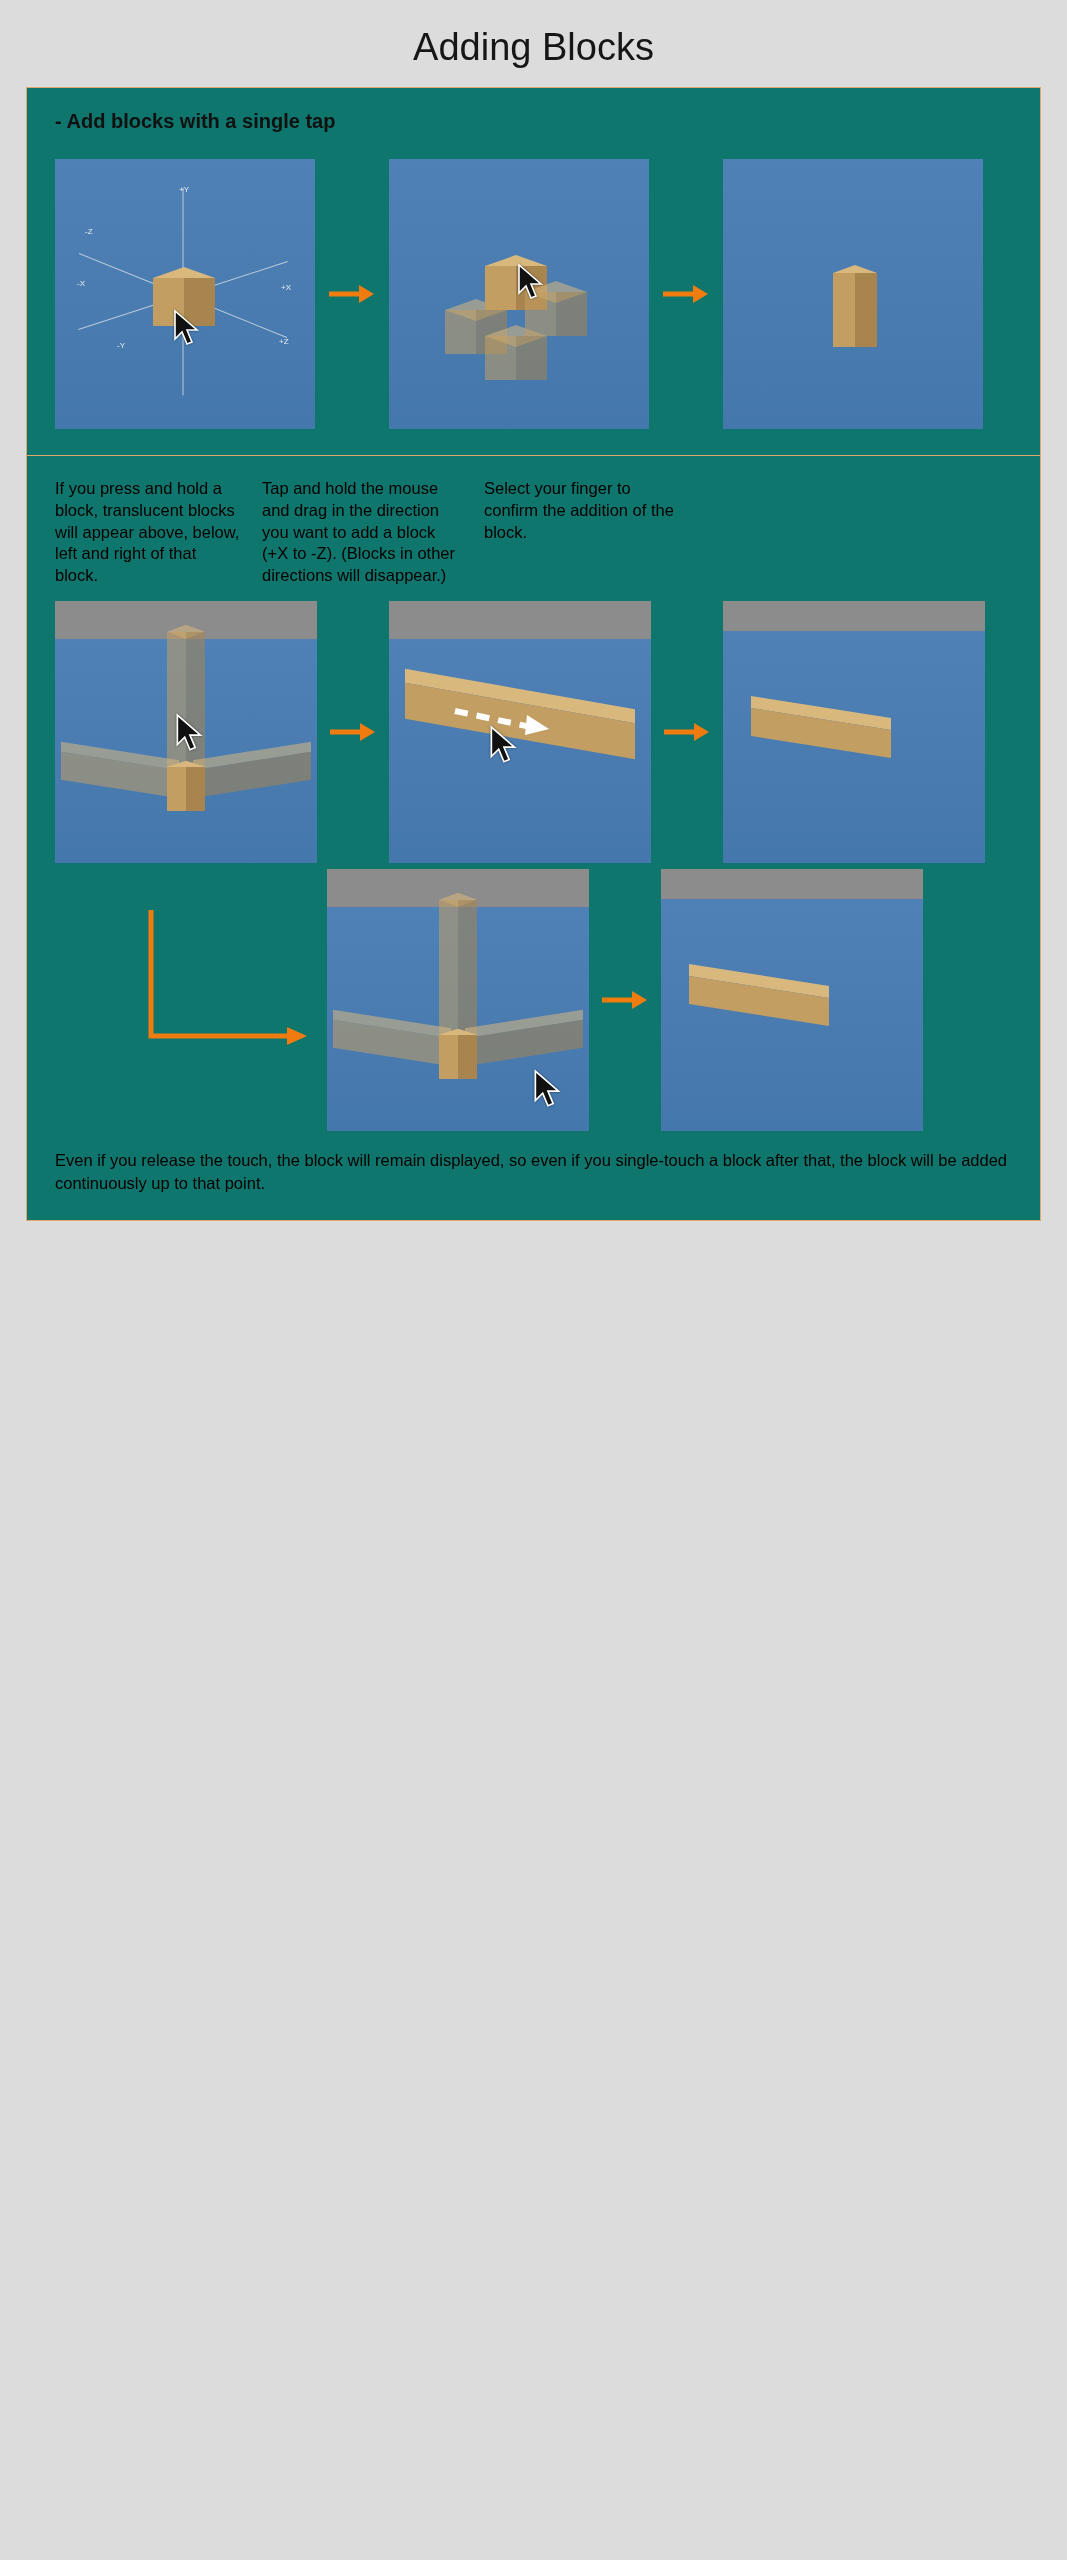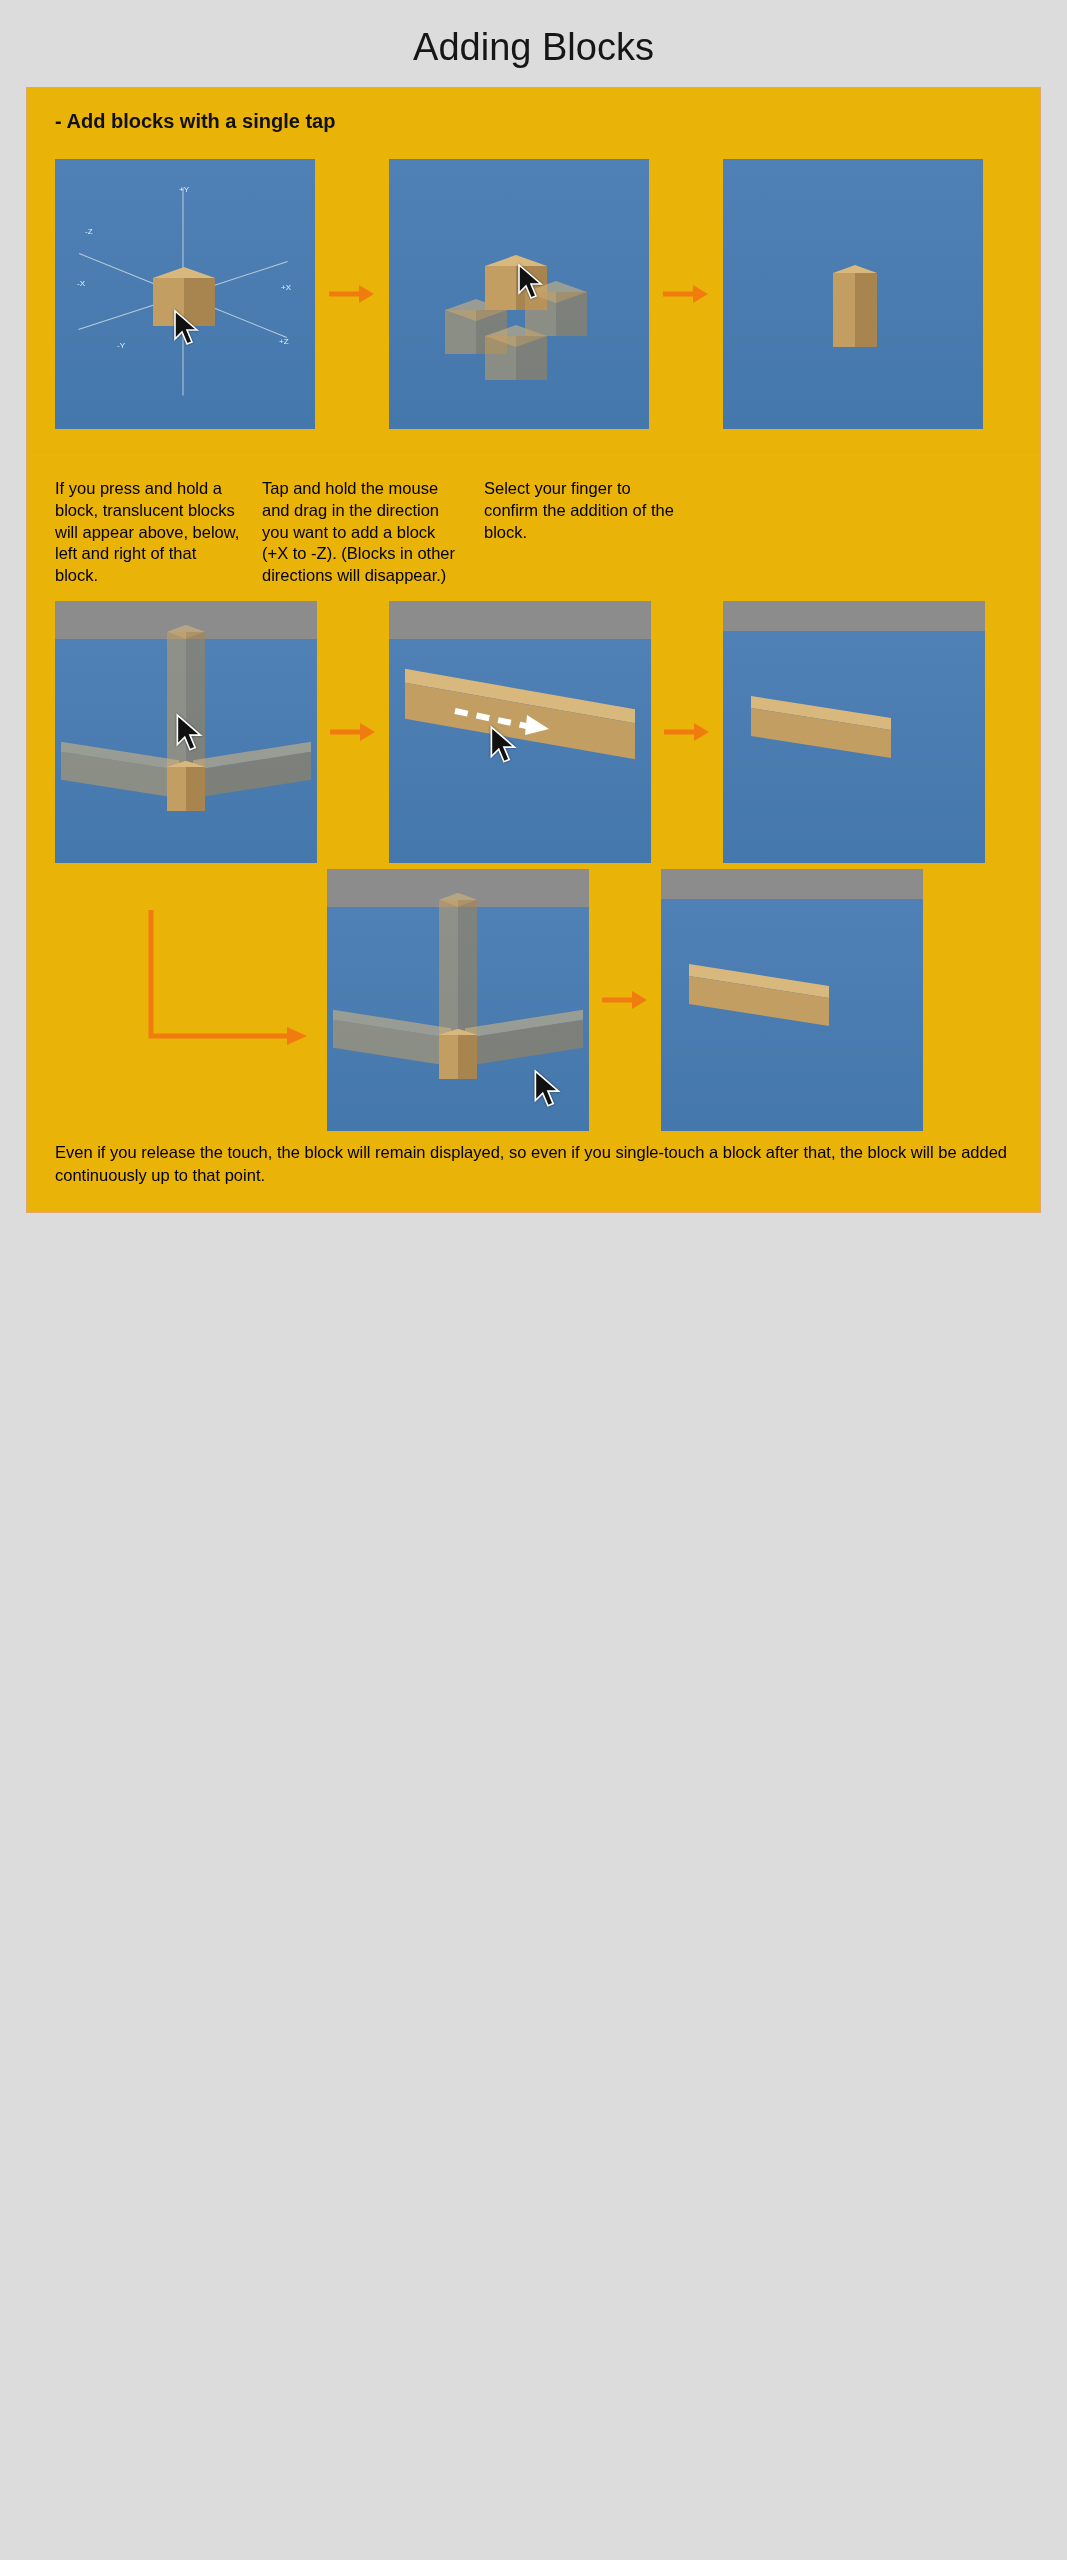--- a/index.html
+++ b/index.html
@@ -24,21 +24,21 @@
     text-align: center;
     font-size: 38px;
     font-weight: 400;
     padding: 26px 0 18px 0;
     margin: 0;
     color: #161616;
   }
   .section {
     border: 1px solid #e0a86a;
     margin: 0 26px;
-    background: #eab308;
+    background: #0f766e;
     box-sizing: border-box;
   }
   .section + .section {
     border-top: none;
   }
   .section-inner {
     padding: 22px 28px 26px 28px;
   }
   .section-heading {
     font-size: 20px;
@@ -127,21 +127,21 @@
 
   .fig-row2 {
     display: flex;
     align-items: center;
   }
   .fig-2 { width: 262px; height: 262px; position: relative; overflow:hidden; }
   .arrow-sm { width: 72px; display:flex; align-items:center; justify-content:center;}
   .closing-text {
     font-size: 16.5px;
     line-height: 1.38;
-    margin: 10px 0 0 0;
+    margin: 18px 0 0 0;
   }
 </style>
 </head>
 <body>
 
 <div class="page">
 
   <h1 class="page-title">Adding Blocks</h1>
 
   <div class="section">

